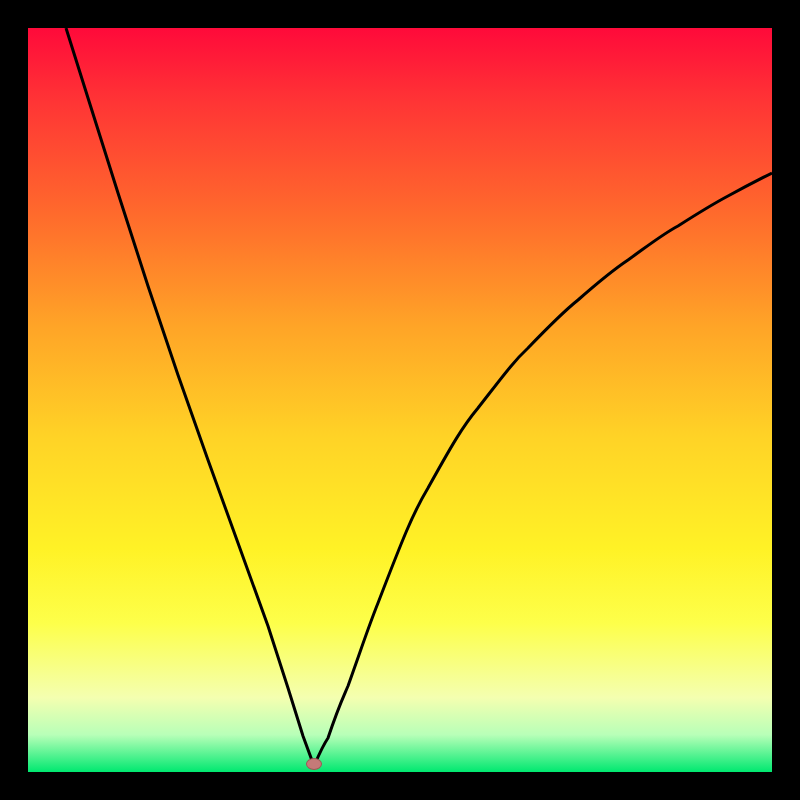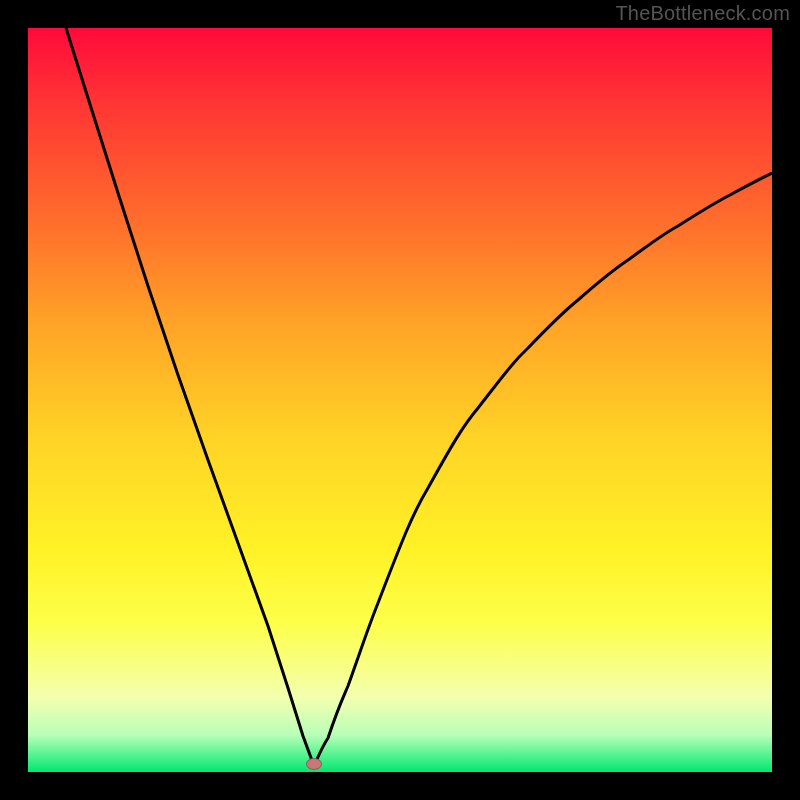--- a/index.html
+++ b/index.html
@@ -71,21 +71,20 @@
     background: #c47a78;
     border: 1px solid #9a5a56;
     transform: translate(-50%, -50%);
   }
 </style>
 </head>
 <body>
 
 <div class="frame">
 
-  <div class="watermark">TheBottleneck.com</div>
 
   <div class="plot-area">
 
     <div class="gradient-bg"></div>
 
     <svg class="curve-svg" viewBox="0 0 744 744" preserveAspectRatio="none">
       <path fill="none" stroke="#000" stroke-width="3" d="M 38 0
                L 60 70
                L 90 165
                L 120 258

